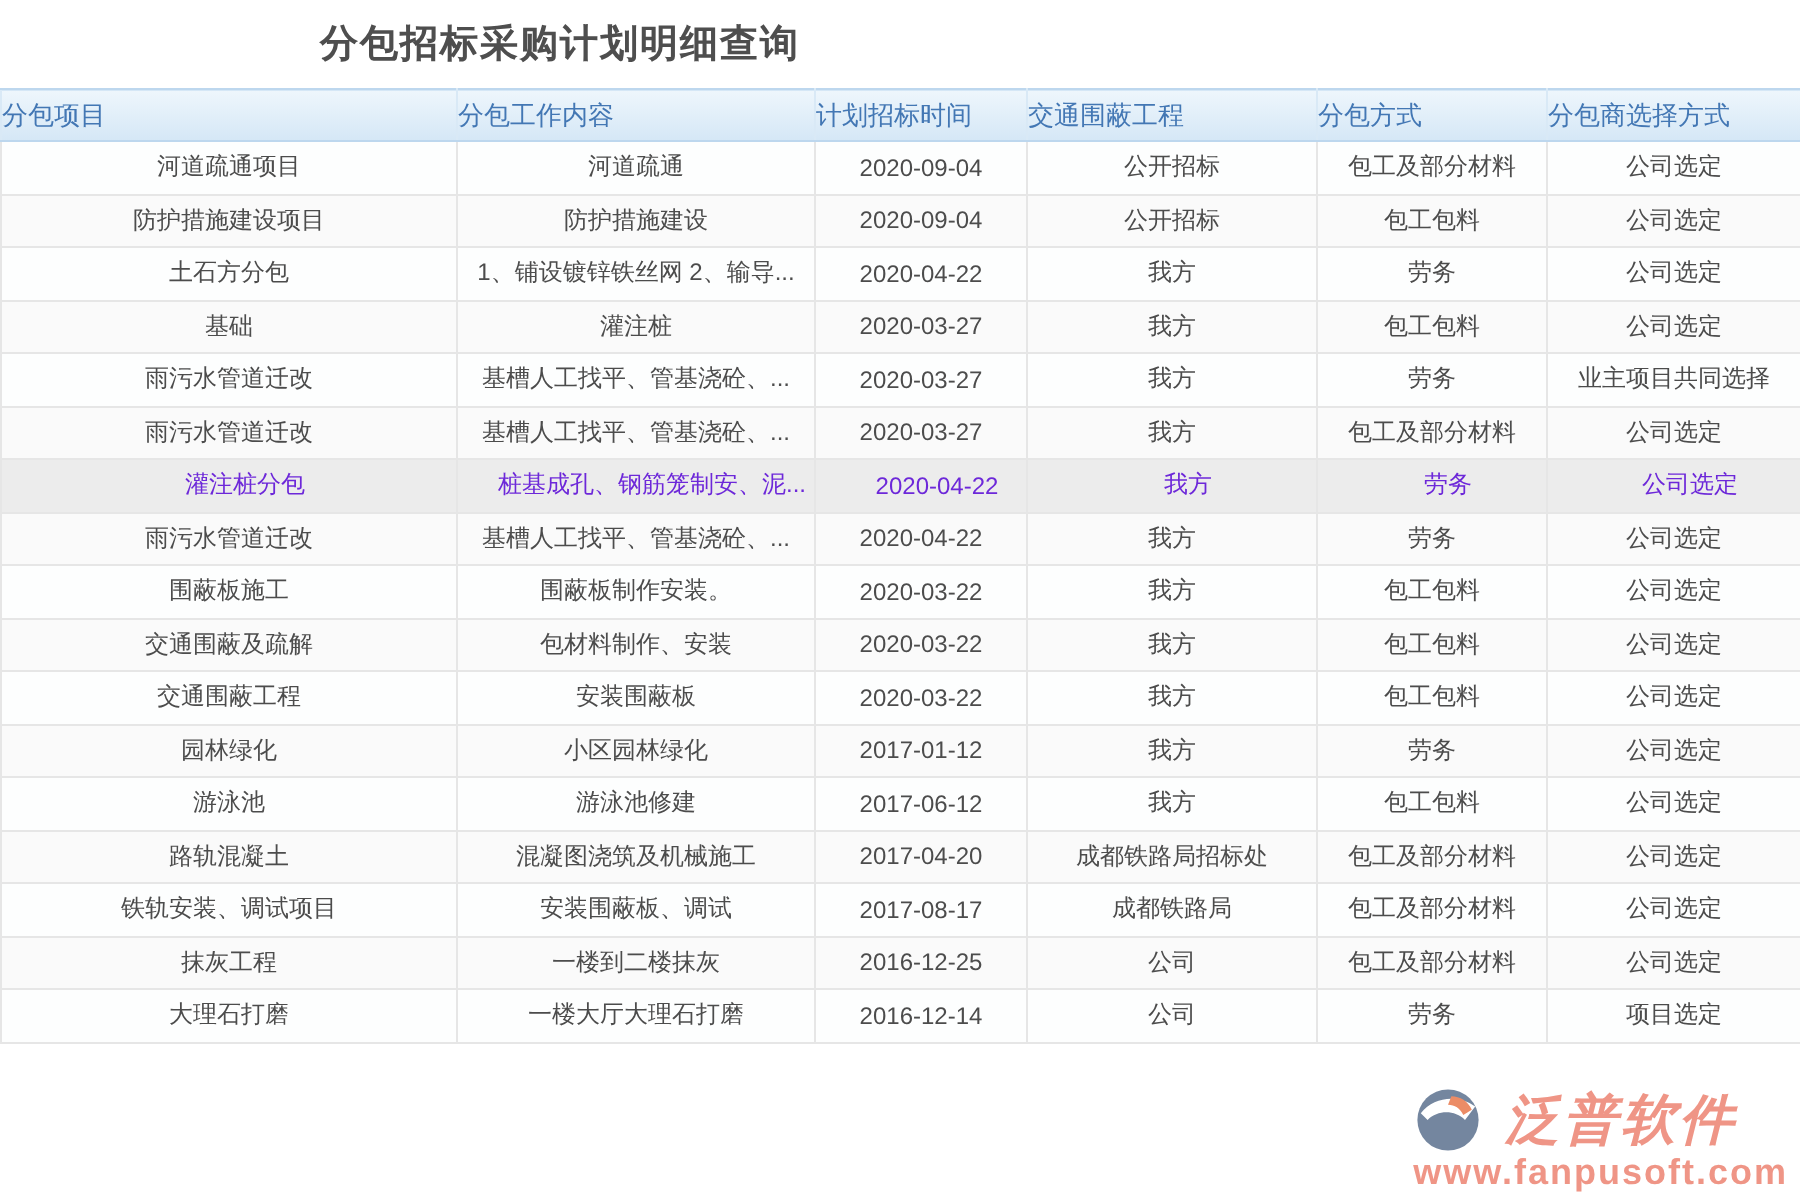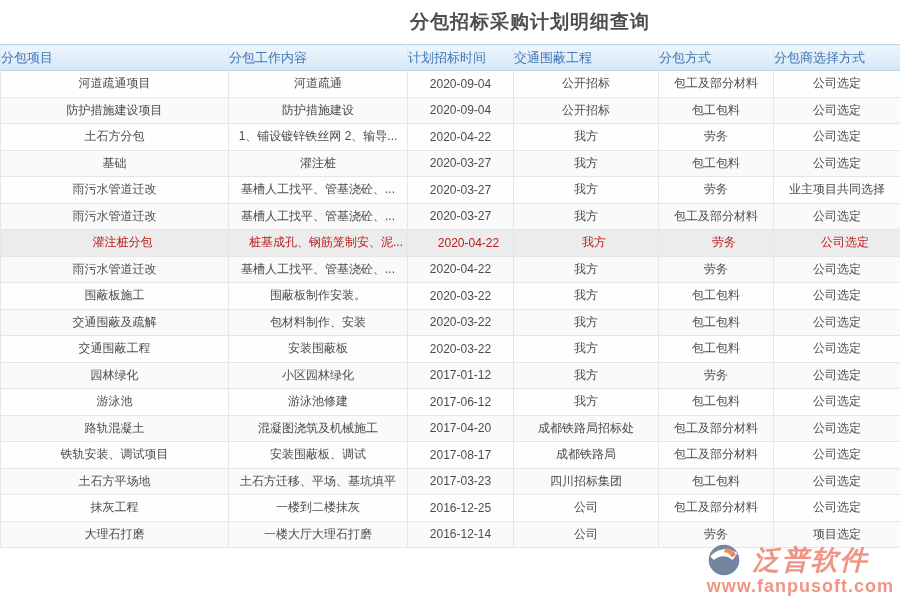--- a/index.html
+++ b/index.html
@@ -6,21 +6,21 @@
   html,body { width:900px; height:600px; }
   body {
     font-family:"Liberation Sans","DejaVu Sans",sans-serif;
     background:#ffffff;
     position:relative;
     overflow:hidden;
   }
   .title {
     padding:9px 0 0 160px;       
     height:35px;
-    text-align:center;
+    text-align:left;
     font-size:19px;
     font-weight:bold;
     color:#4e4e4e;
     letter-spacing:1px;
   }
   table {
     width:900px;
     border-collapse:collapse;
     table-layout:fixed;
     margin-top:9px;
@@ -46,21 +46,21 @@
     color:#4c4c4c;
     text-align:center;
     border:1px solid #e6e6e6;
     background:#fdfefe;
     padding:0 4px;
     white-space:nowrap;
     overflow:hidden;
     text-overflow:clip;
   }
   tbody tr:nth-child(even) td { background:#fafafa; }
-  tbody tr.highlighted td { background:#ececec; color:#b91c1c;padding-left:20px; }
+  tbody tr.highlighted td { background:#ececec; color:#6d28d9;padding-left:20px; }
   .watermark {
     position:absolute;
     right:6px;
     bottom:3px;
     z-index:5;
     color:rgba(238,140,124,0.92);
     text-align:center;
     pointer-events:none;
   }
   .brand-row { display:flex; align-items:center; gap:12px; }
@@ -217,28 +217,20 @@
       </tr>
       <tr>
         <td>铁轨安装、调试项目</td>
         <td>安装围蔽板、调试</td>
         <td>2017-08-17</td>
         <td>成都铁路局</td>
         <td>包工及部分材料</td>
         <td>公司选定</td>
       </tr>
       <tr>
-        <td>土石方平场地</td>
-        <td>土石方迁移、平场、基坑填平</td>
-        <td>2017-03-23</td>
-        <td>四川招标集团</td>
-        <td>包工包料</td>
-        <td>公司选定</td>
-      </tr>
-      <tr>
         <td>抹灰工程</td>
         <td>一楼到二楼抹灰</td>
         <td>2016-12-25</td>
         <td>公司</td>
         <td>包工及部分材料</td>
         <td>公司选定</td>
       </tr>
       <tr>
         <td>大理石打磨</td>
         <td>一楼大厅大理石打磨</td>

